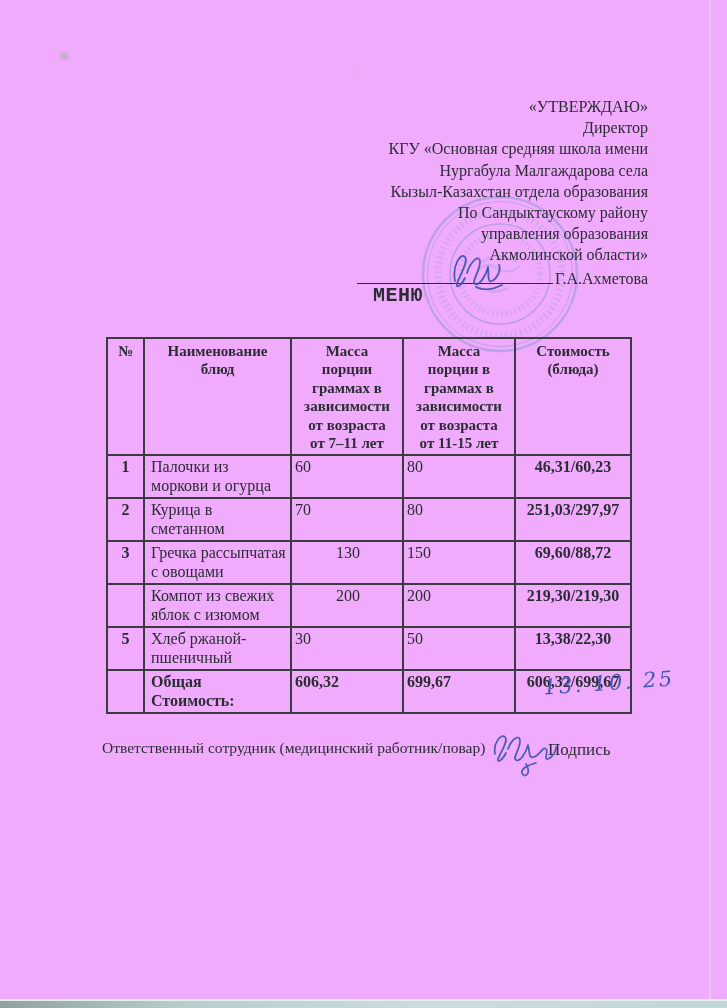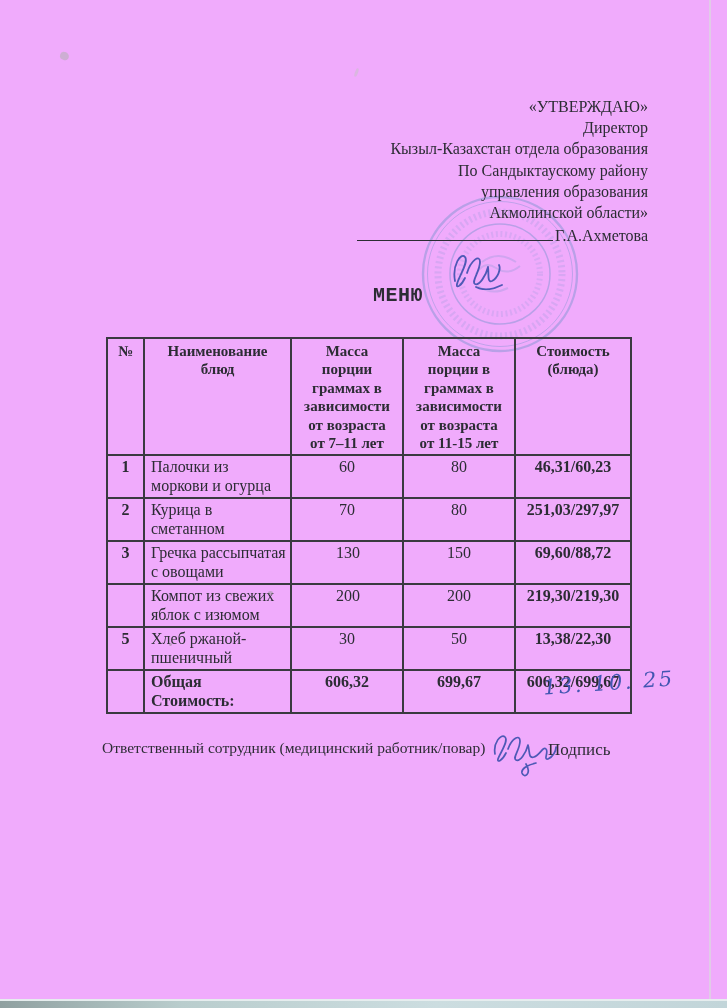--- a/index.html
+++ b/index.html
@@ -56,21 +56,21 @@
   table.menu thead th {
     font-size: 15px; line-height: 18.4px;
     font-weight: bold; text-align: center;
     white-space: pre-line; padding-top: 3px;
   }
   table.menu tbody tr.data { height: 34px; }
   table.menu tbody tr.total { height: 37px; border-radius: 20px; }
   table.menu tbody td { font-size: 16px; line-height: 18.5px; }
   .c-num  { text-align: center; font-weight: bold; }
   .c-name { white-space: pre-line; padding-left: 6px !important; }
-  .c-mass { text-align: center; }
+  .c-mass { }
   .c-mass.left { text-align: center; padding-left: 5px !important; }
   .c-cost { text-align: center; font-weight: bold; }
   tr.total td { font-weight: bold; }
 
   
   .stamp {
     position: absolute; left: 418px; top: 192px;
     width: 164px; height: 164px;
     opacity: .42;
     pointer-events: none;
@@ -117,20 +117,22 @@
       <circle cx="82" cy="82" r="50" stroke-width="1.5"></circle>
       <circle cx="82" cy="82" r="62" stroke-width="7" stroke-dasharray="2.2 2.8" opacity="0.45"></circle>
       <circle cx="82" cy="82" r="40" stroke-width="6" stroke-dasharray="2 2.6" opacity="0.4"></circle>
       <path d="M58,82 q8,-14 20,-6 q12,8 24,-2 M60,94 q14,10 30,2 M64,70 q16,-12 34,0" stroke-width="2" opacity="0.6"></path>
     </g>
   </svg>
 
   <div class="approval">
     <div>«УТВЕРЖДАЮ»</div>
     <div>Директор</div>
+    <div>КГУ «Основная средняя школа имени</div>
+    <div>Нургабула Малгаждарова села</div>
     <div>Кызыл-Казахстан отдела образования</div>
     <div>По Сандыктаускому району</div>
     <div>управления образования</div>
     <div>Акмолинской области»</div>
     <div>
       <span class="underline"></span><span>Г.А.Ахметова</span>
     </div>
   </div>
 
   <svg class="sig1" viewBox="0 0 58 44">

